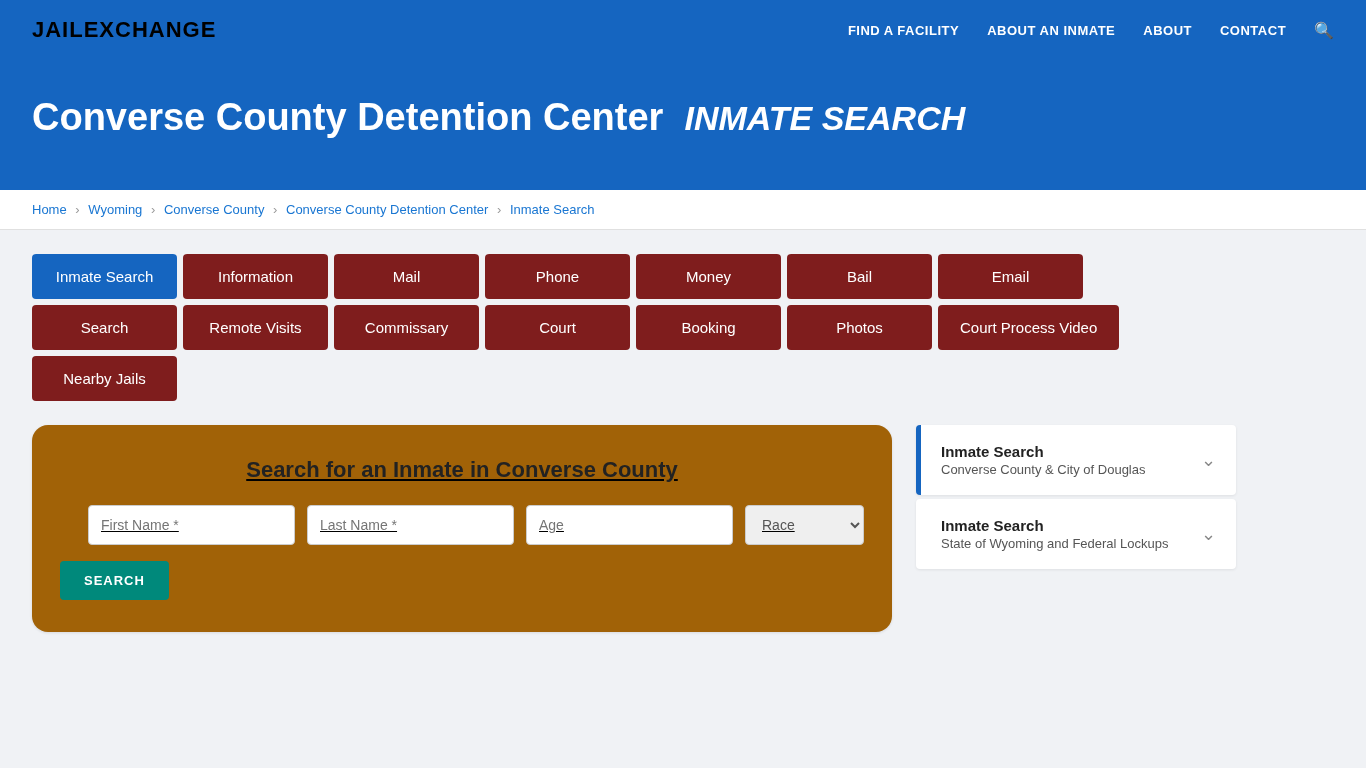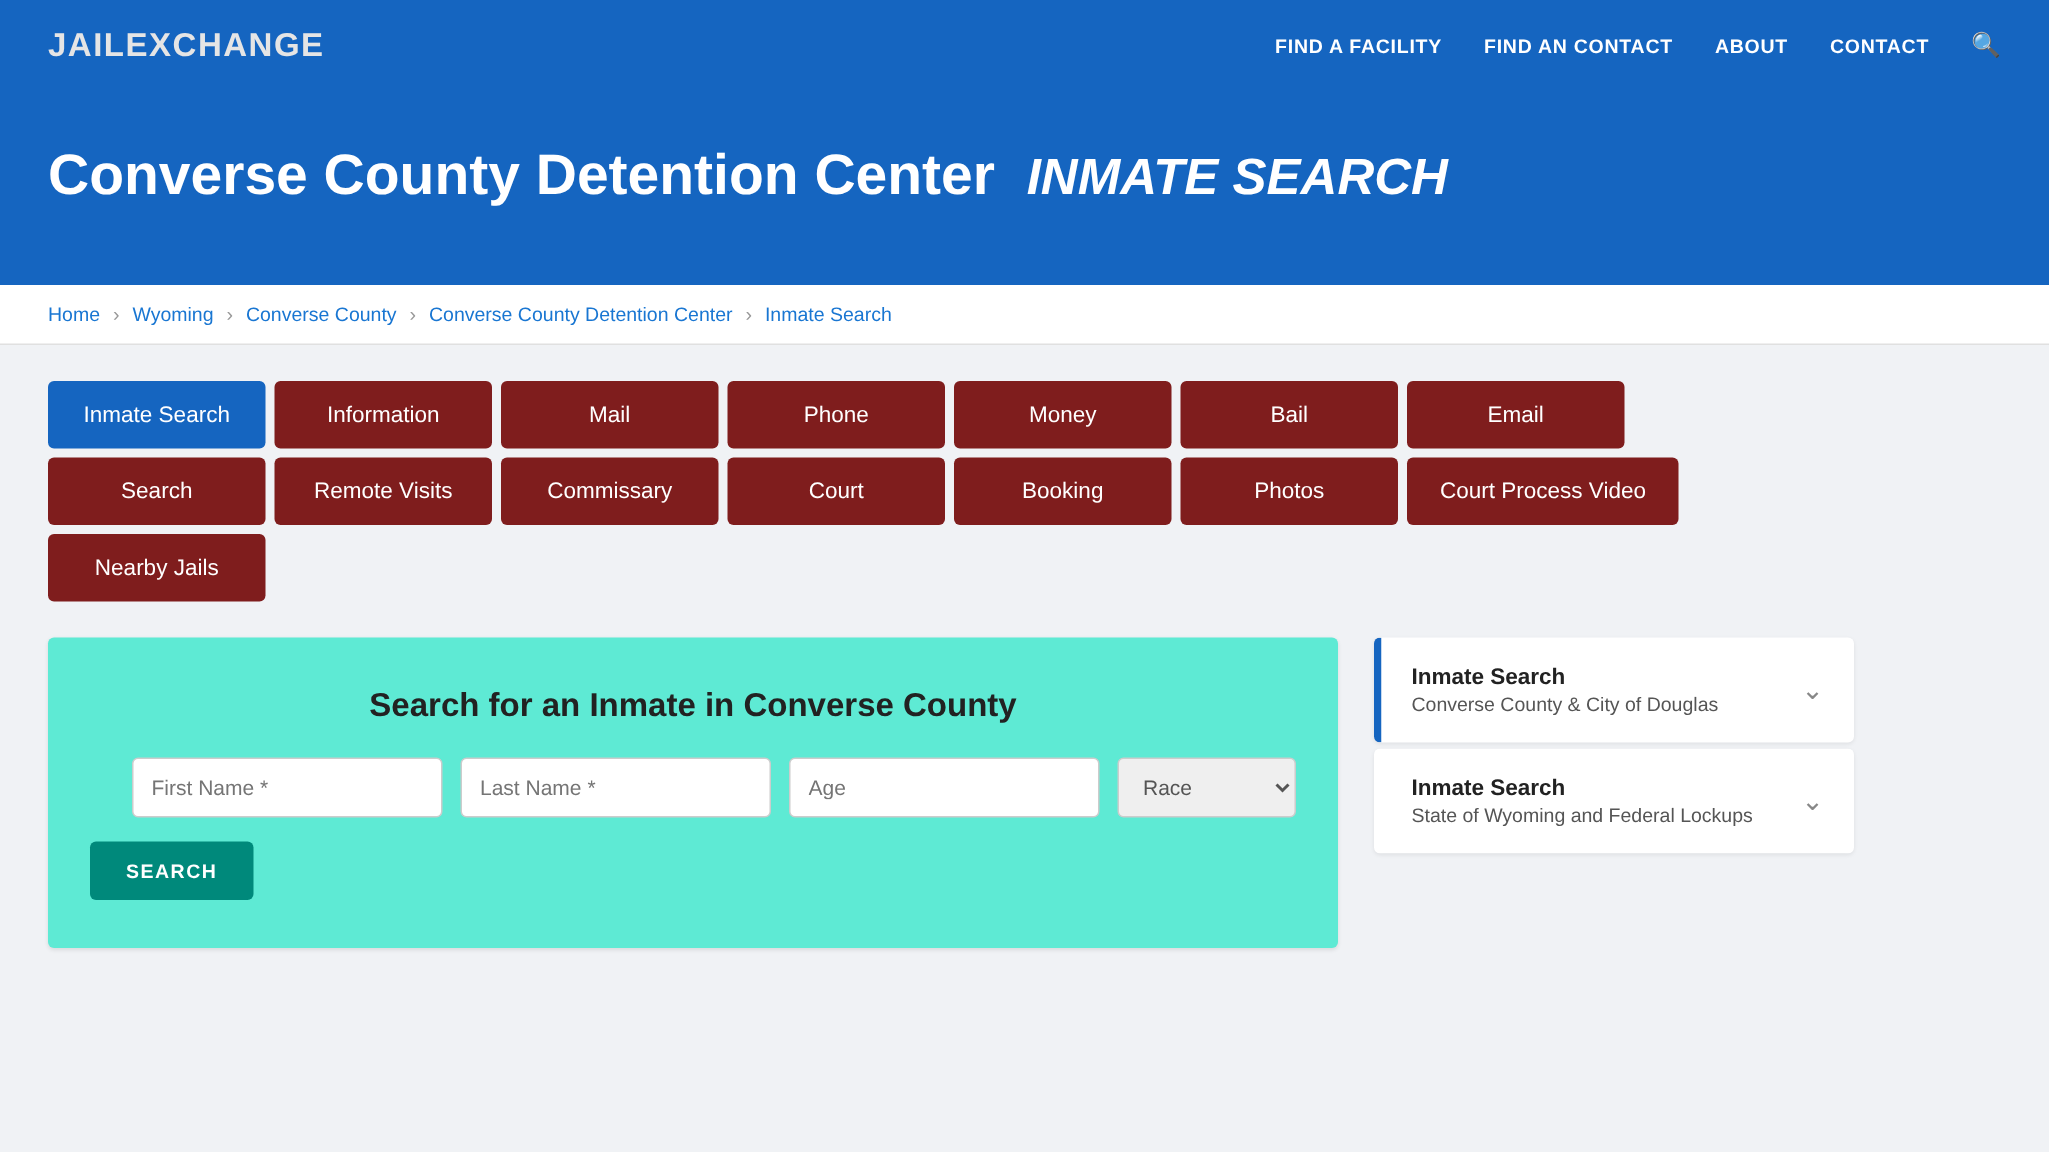--- a/index.html
+++ b/index.html
@@ -13,21 +13,21 @@
       justify-content: space-between;
       padding: 0 32px;
       height: 60px;
     }
     .logo {
       font-size: 22px;
       font-weight: 900;
       color: white;
       letter-spacing: 1px;
     }
-    .logo span { color: #e5e5e5; margin-top: 35px; }
+    .logo span { color: #000000; margin-top: 35px; }
     .nav-links {
       display: flex;
       align-items: center;
       gap: 28px;
     }
     .nav-links a {
       color: white;
       text-decoration: none;
       font-size: 13px;
       font-weight: 700;
@@ -104,26 +104,27 @@
 
     
     .content-row {
       display: flex;
       gap: 24px;
       align-items: flex-start;
     }
 
     
     .search-card {
-      background: #5eead4;
-      border-radius: 4px;
+      background: #a16207;
+      border-radius: 16px;
       padding: 32px 28px;
       flex: 1;
       max-width: 860px;
       box-shadow: 0 1px 3px rgba(0,0,0,0.1);
+      text-decoration: underline;
     }
     .search-card h2 {
       font-size: 22px;
       font-weight: 700;
       text-align: center;
       margin-bottom: 22px;
       color: #222;
     }
     .search-fields {
       display: flex;
@@ -194,21 +195,21 @@
   </style>
 </head>
 <body>
 
 <nav class="navbar">
   <div class="logo">
     <span>JAIL</span><span>EXCHANGE</span>
   </div>
   <div class="nav-links">
     <a href="#">FIND A FACILITY</a>
-    <a href="#">FIND AN CONTACT</a>
+    <a href="#">ABOUT AN INMATE</a>
     <a href="#">ABOUT</a>
     <a href="#">CONTACT</a>
     <span class="nav-search-icon">🔍</span>
   </div>
 </nav>
 
 <div class="hero">
   <h1 class="hero-title">
     <span>Converse County Detention Center</span>
     &nbsp;<em>INMATE SEARCH</em>

